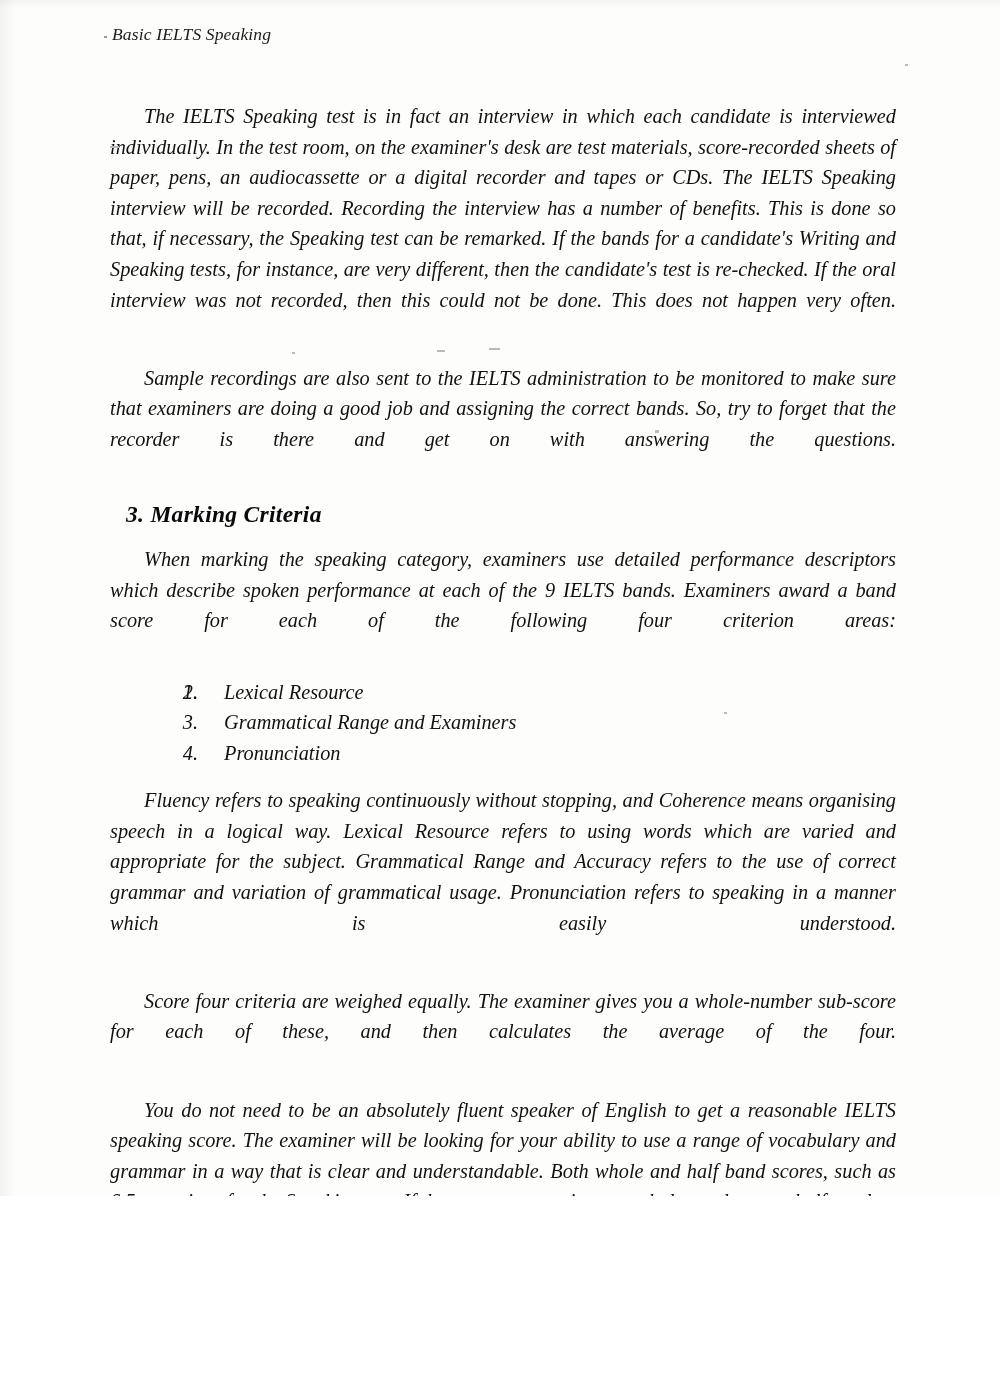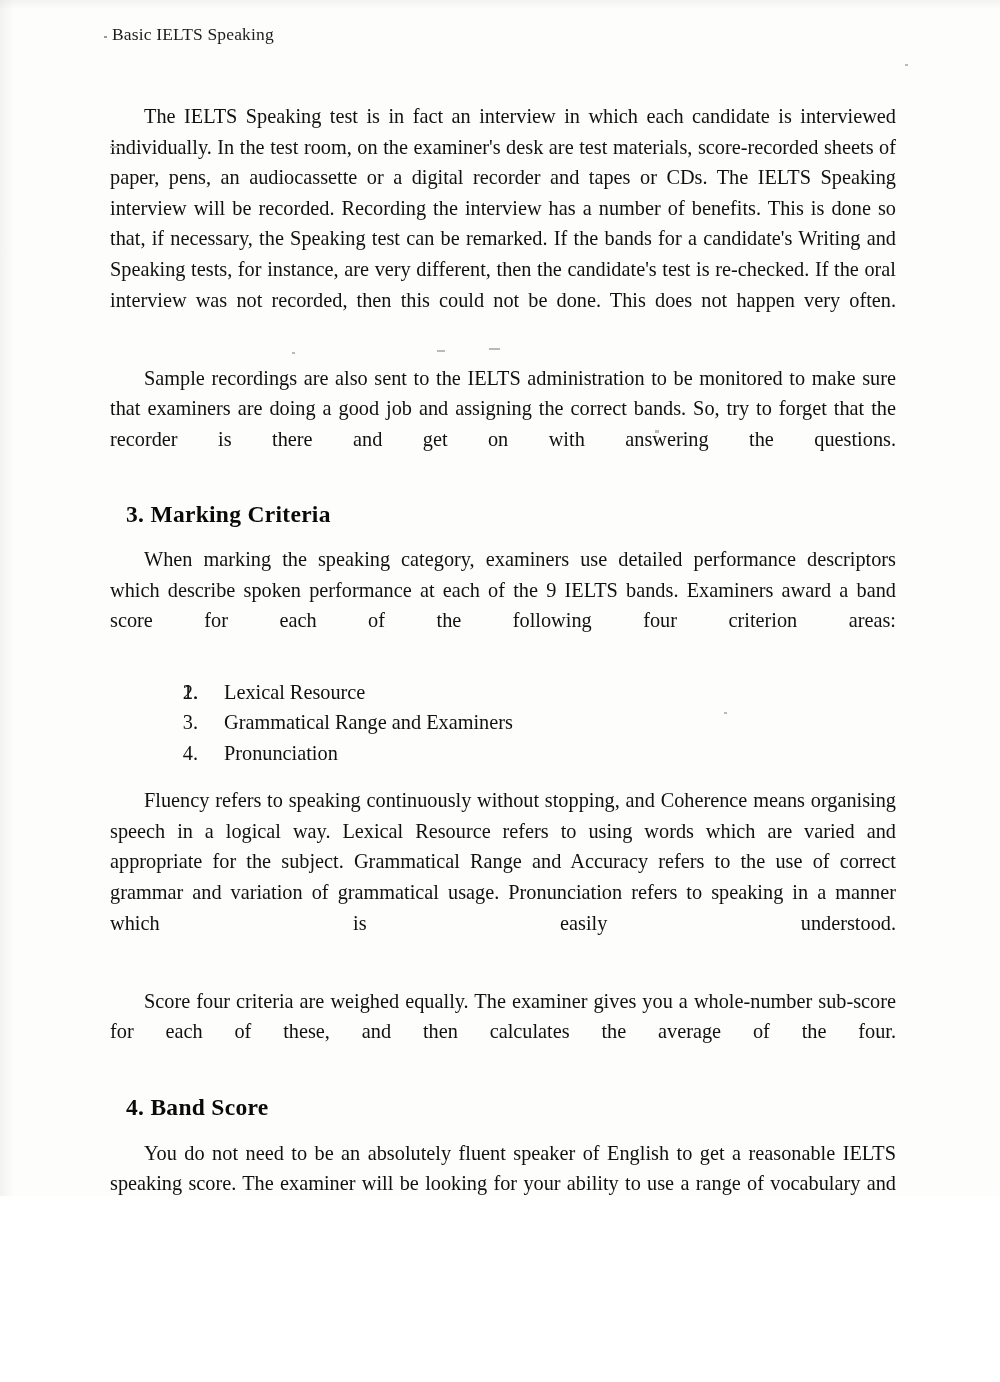--- a/index.html
+++ b/index.html
@@ -10,20 +10,21 @@
   }
   .page {
     position: relative;
     width: 1000px;
     height: 1196px;
     background: #fdfdfc;
     overflow: hidden;
     font-family: "Liberation Serif", "DejaVu Serif", serif;
     color: #101010;
     box-sizing: border-box;
+    font-style: italic;
   }
   
   .scan-edge-left {
     position: absolute;
     left: 0; top: 0;
     width: 14px; height: 1382px;
     background: linear-gradient(to right, rgba(0,0,0,0.045), rgba(0,0,0,0));
     pointer-events: none;
   }
   .scan-edge-top {
@@ -204,21 +205,20 @@
       <li>
         <span class="num">4.</span>
         <span class="lbl">Pronunciation</span>
       </li>
     </ol>
 
     <p class="body indent gap">Fluency refers to speaking continuously without stopping, and Coherence means organising speech in a logical way. Lexical Resource refers to using words which are varied and appropriate for the subject. Grammatical Range and Accuracy refers to the use of correct grammar and variation of grammatical usage. Pronunciation refers to speaking in a manner which is easily understood.</p>
 
     <p class="body indent gap">Score four criteria are weighed equally. The examiner gives you a whole-number sub-score for each of these, and then calculates the average of the four.</p>
 
-    <h2 class="section h-band">4. Band Score</h2>
 
 
     <p class="body indent gap">You do not need to be an absolutely fluent speaker of English to get a reasonable IELTS speaking score. The examiner will be looking for your ability to use a range of vocabulary and grammar in a way that is clear and understandable. Both whole and half band scores, such as 6.5, are given for the Speaking test. If the average score is not a whole number or a half number, it is rounded to the nearest whole number or half number.</p>
 
   </div>
 
   <div class="footer-page">10</div>
 
   <div class="footer-url">www.nhantriviet.com</div>
 

